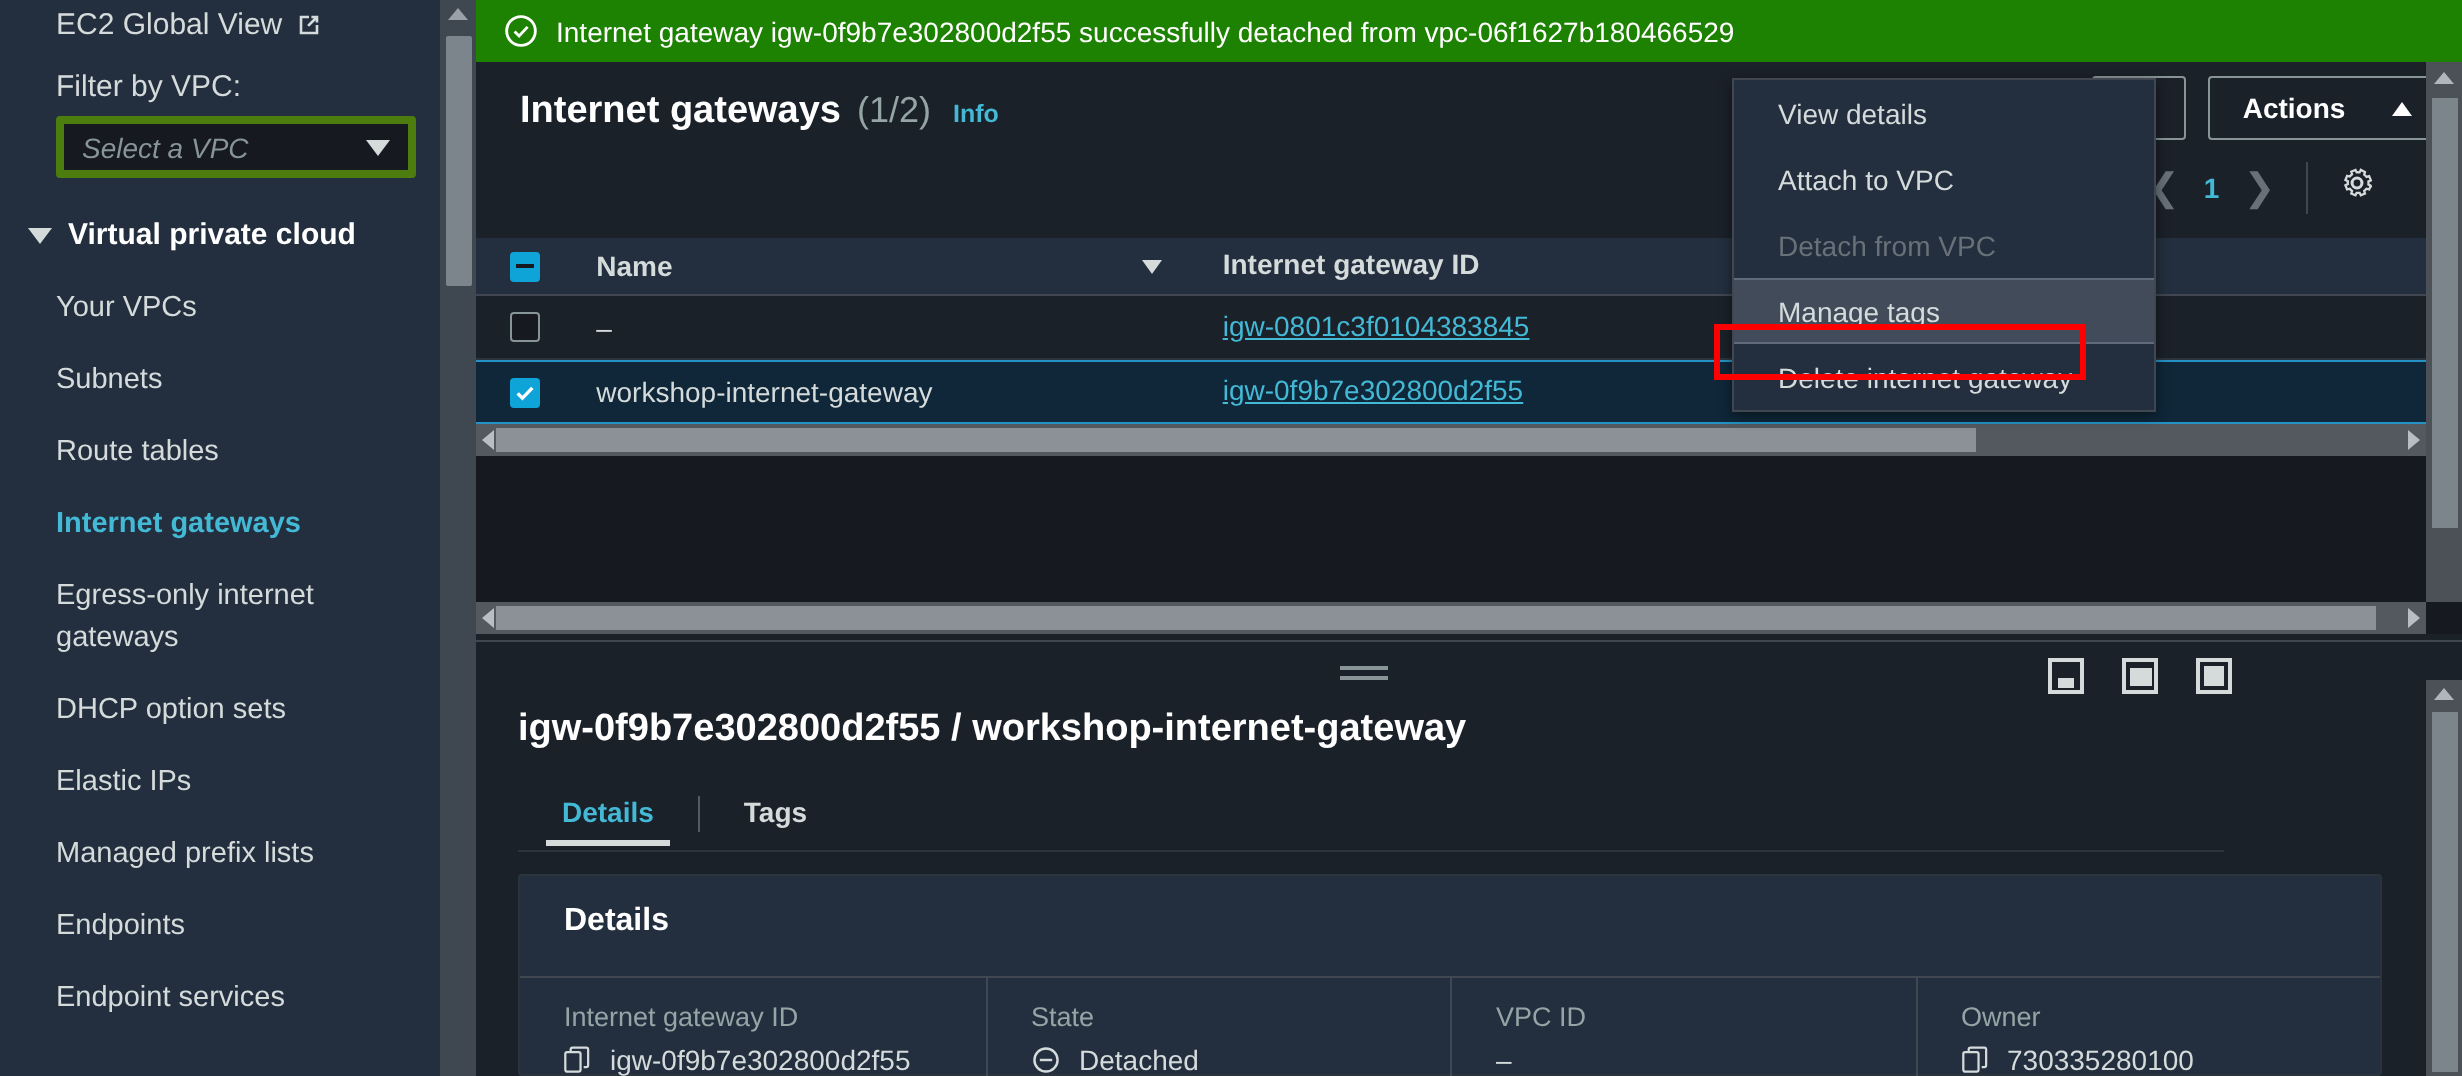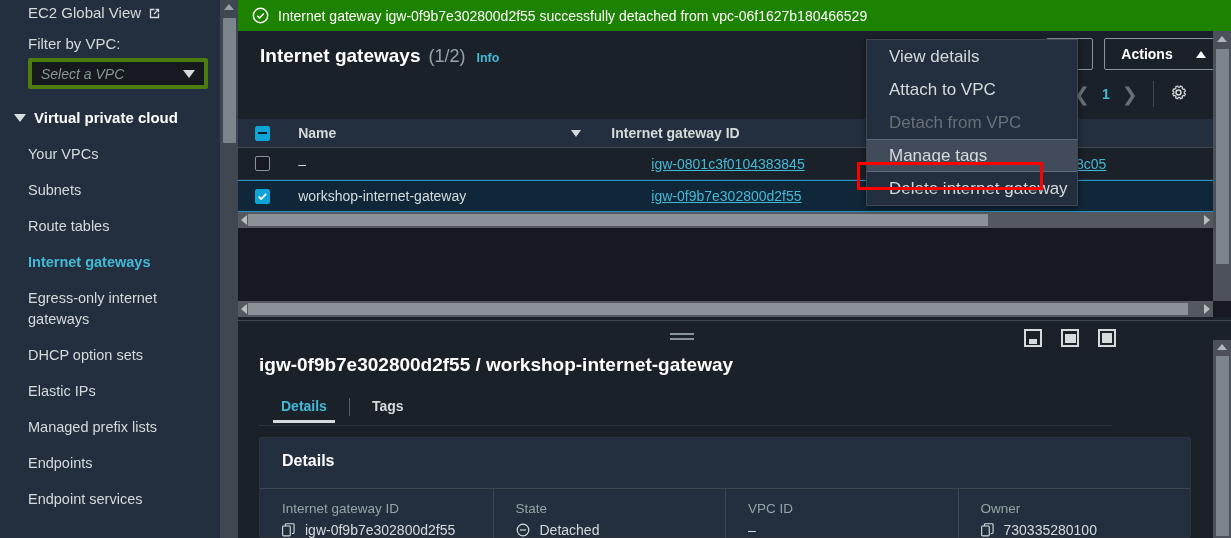--- a/index.html
+++ b/index.html
@@ -148,21 +148,21 @@
     height: 32px; display: flex; align-items: center;
     border-bottom: 1px solid #2b333d;
   }
   .tr.selected { background: #0f2739; border-top: 1px solid #2492c4; border-bottom: 1px solid #2492c4; }
   .cell-chk { width: 50px; display: flex; justify-content: center; align-items: center; }
   .cell-name { width: 320px; padding-left: 12px; display: flex; align-items: center; justify-content: space-between; padding-right: 14px; }
   .cell-igw { width: 340px; padding-left: 16px; }
   .cell-vpc { width: 300px; padding-left: 16px; }
   .th-txt { color: #d5dbdb; font-size: 14px; font-weight: bold; }
   .td-txt { color: #d5dbdb; font-size: 14px; }
-  .lnk { color: #44b9d6; font-size: 14px; text-decoration: underline; cursor: pointer; margin-left: 40px; }
+  .lnk { color: #44b9d6; font-size: 14px; text-decoration: underline; cursor: pointer; }
 
   .cb {
     width: 15px; height: 15px; border: 1px solid #879596;
     background: #16191f; border-radius: 2px; cursor: pointer;
   }
   .cb.on {
     background: #0ea4d8; border-color: #0ea4d8;
     display: flex; align-items: center; justify-content: center;
   }
   .cb.indet {
@@ -175,21 +175,21 @@
     border-right: 5px solid transparent; border-top: 7px solid #d5dbdb; cursor: pointer;
   }
 
   
   #dropdown {
     position: absolute; left: 628px; top: 39px; width: 212px;
     background: #232f3e; border: 1px solid #414750; z-index: 40;
     box-shadow: 0 2px 6px rgba(0,0,0,.45);
   }
   .mi { height: 33px; display: flex; align-items: center; padding-left: 22px; cursor: pointer; }
-  .mi .lb { color: #d5dbdb; font-size: 17px; }
+  .mi .lb { color: #d5dbdb; font-size: 14px; }
   .mi.disabled .lb { color: #687078; }
   .mi.hover { background: #414b5a; border-top: 1px solid #5f6b7a; border-bottom: 1px solid #5f6b7a; }
 
   #redbox {
     position: absolute; left: 619px; top: 162px; width: 186px; height: 28px;
     border: 3px solid #f00; z-index: 50; pointer-events: none;
   }
 
   
   #tbl-sb {

